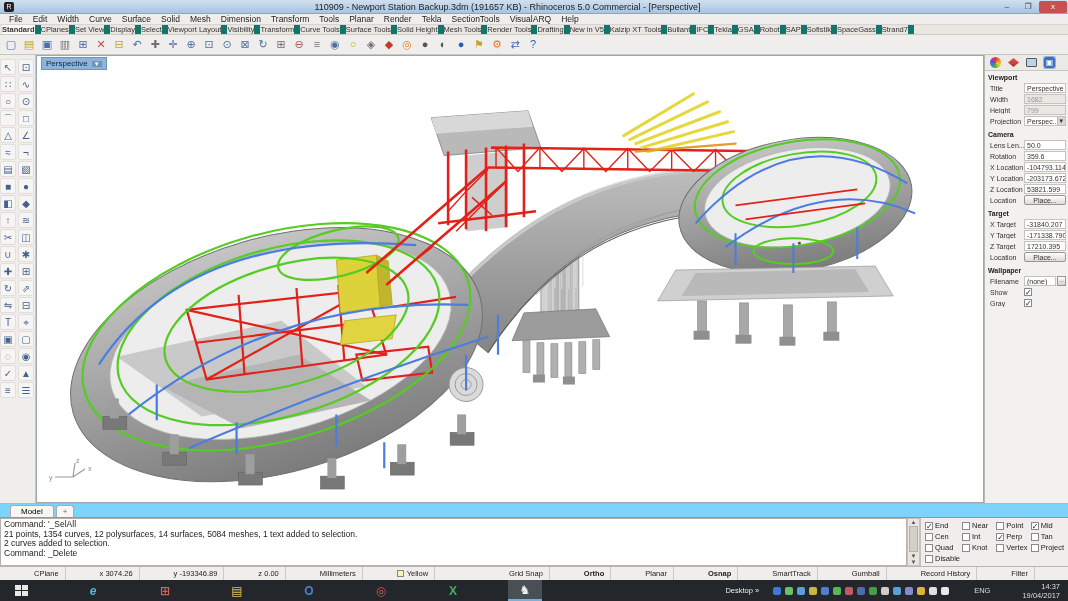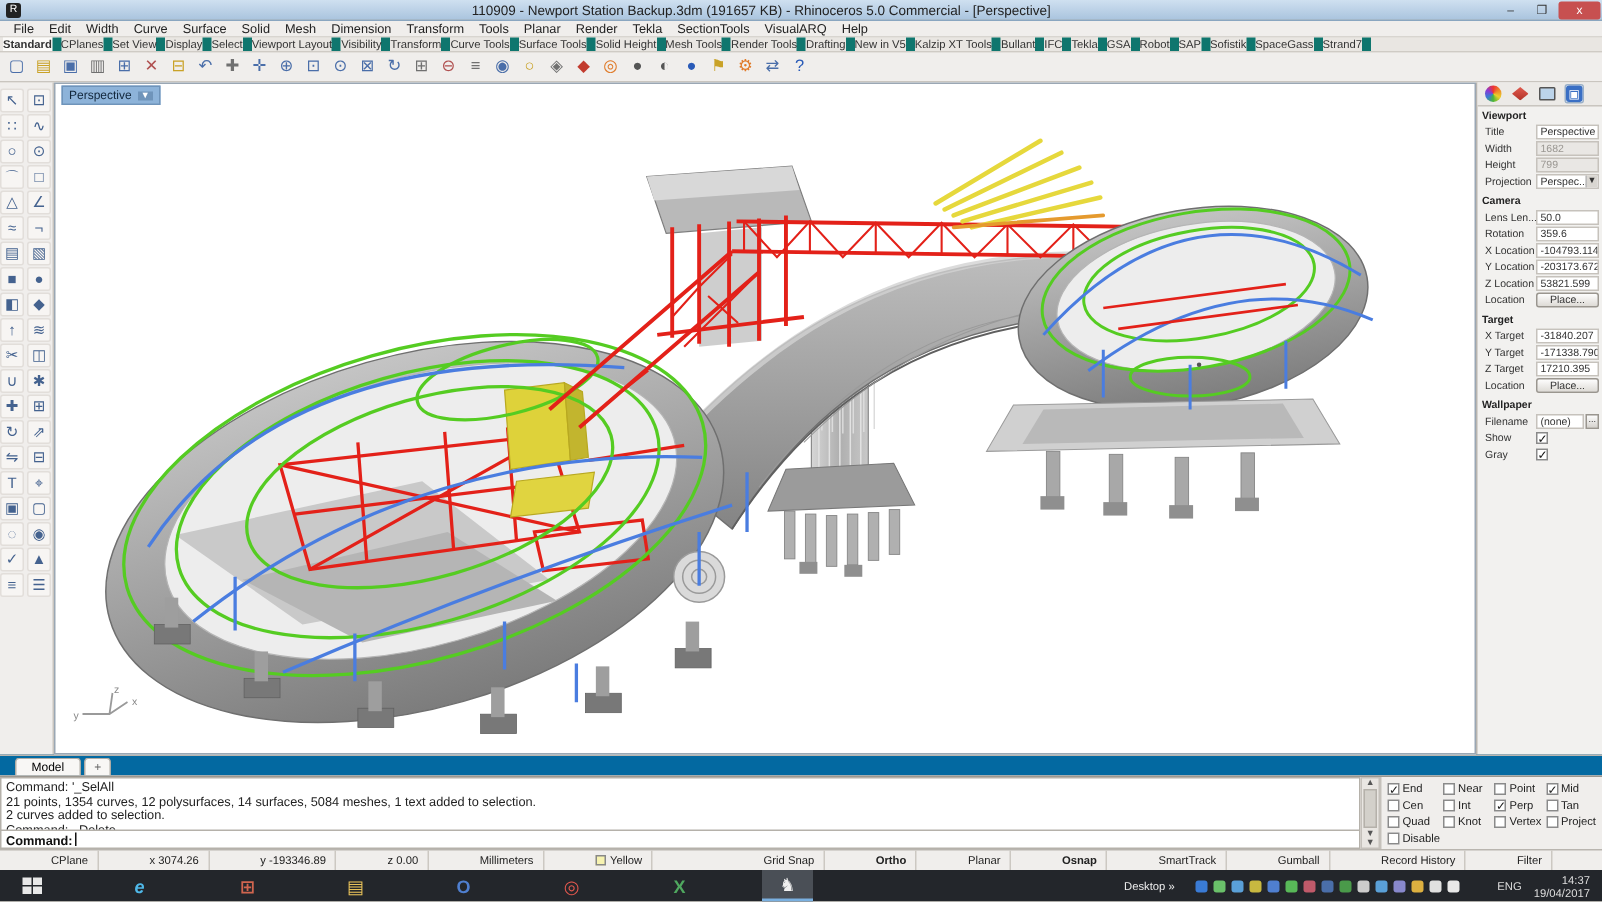--- a/index.html
+++ b/index.html
@@ -53,21 +53,21 @@
   .pval { flex:1; background:#fff; border:1px solid #c6c2bc; height:10px; line-height:9px; padding:0 2px; white-space:nowrap; overflow:hidden; }
   .pval.disabled { background:#e9e7e4; color:#9a9792; }
   .pval.dd { display:flex; justify-content:space-between; }
   .pval.dd .ddarr { background:#d9d6d1; border-left:1px solid #bbb; margin:-1px -2px; width:9px; text-align:center; font-size:6px; line-height:10px; }
   .pbtn { flex:1; background:linear-gradient(#fdfdfd,#dedbd6); border:1px solid #9a968f; border-radius:2px; text-align:center; height:10px; line-height:9px; }
   .pcheck { width:8px; height:8px; background:#fff; border:1px solid #8a8a8a; font-size:8px; line-height:7px; text-align:center; color:#111; }
   .pfile { display:flex; flex:1; gap:1px; }
   .pfilebtn { width:9px; background:linear-gradient(#fdfdfd,#d5d2cd); border:1px solid #9a968f; font-size:6px; text-align:center; }
 
   
-  .modeltabs { height:14px; background:#0369a1; border-top:1px solid #b9b5af; display:flex; align-items:flex-end; padding-left:10px; font-size:8px; gap:2px; }
+  .modeltabs { height:14px; background:#7dd3fc; border-top:1px solid #b9b5af; display:flex; align-items:flex-end; padding-left:10px; font-size:8px; gap:2px; }
   .mtab { background:#f8f7f5; border:1px solid #b0aca5; border-bottom:none; padding:0 10px; height:12px; line-height:11px; border-radius:3px 3px 0 0; }
   .mtab.add { padding:0 6px; color:#666; }
 
   
   .commandarea { height:49px; display:flex; border-top:1px solid #9a968f; background:#f0eeec; }
   .cmdleft { flex:1; display:flex; flex-direction:column; }
   .cmdhistory { flex:1; background:#fff; border:1px solid #b5b1aa; font-size:8.5px; color:#222; padding:1px 3px; line-height:9.5px; overflow:hidden; }
   .cmdinput { height:12px; background:#fff; border:1px solid #b5b1aa; border-top:none; font-size:8.5px; font-weight:bold; color:#111; padding:0 3px; display:flex; align-items:center; }
   .caret { display:inline-block; width:1px; height:9px; background:#111; margin-left:2px; }
   .cmdscroll { width:13px; display:flex; flex-direction:column; align-items:center; background:#e9e6e2; border:1px solid #c5c1bb; font-size:6px; color:#555; }
@@ -82,21 +82,21 @@
   .stseg.bold { font-weight:bold; }
   .stspacer { flex:1; border-right:none; }
   .swatch { width:7px; height:7px; border:1px solid #888; }
 
   
   .taskbar { height:21px; background:#23262b; display:flex; align-items:center; color:#ddd; font-size:7.5px; }
   .tbapp { width:34px; height:21px; display:flex; align-items:center; justify-content:center; font-size:12px; }
   .tbapp.active { background:#4a4f56; border-bottom:2px solid #7ab0e0; }
   .tray { display:flex; align-items:center; gap:4px; padding:0 6px; }
   .trayicon { width:8px; height:8px; border-radius:2px; }
-  .clock { text-align:right; line-height:9px; padding:0 8px 0 4px; font-size:7.5px; }
+  .clock { text-align:right; line-height:9px; padding:0 8px 0 4px; font-size:7.5px;margin-left:24px; }
   .desktoplabel { padding:0 8px; color:#eee; }
   .winlogo { display:grid; grid-template-columns:6px 6px; gap:1px; }
   .winlogo i { width:6px; height:5px; background:#e8e8e8; display:block; }
 </style>
 </head>
 <body>
 
 <div class="col">
 
   <div class="titlebar">
@@ -523,24 +523,20 @@
   </div>
 
   <div class="commandarea">
     <div class="cmdleft">
       <div class="cmdhistory" id="cmdhistory">
           <div>Command: '_SelAll</div>
           <div>21 points, 1354 curves, 12 polysurfaces, 14 surfaces, 5084 meshes, 1 text added to selection.</div>
           <div>2 curves added to selection.</div>
           <div>Command: _Delete</div>
         </div>
-      <div class="cmdinput">
-        <span>Command:</span>
-          <span class="caret"></span>
-      </div>
     </div>
     <div class="cmdscroll">
       <span>▲</span>
       <div class="thumb"></div>
       <span>▼</span>
       <span>▼</span>
     </div>
     <div class="osnappanel" id="osnappanel">
         <div class="oscell">
           <div class="oscheck">✓</div>

